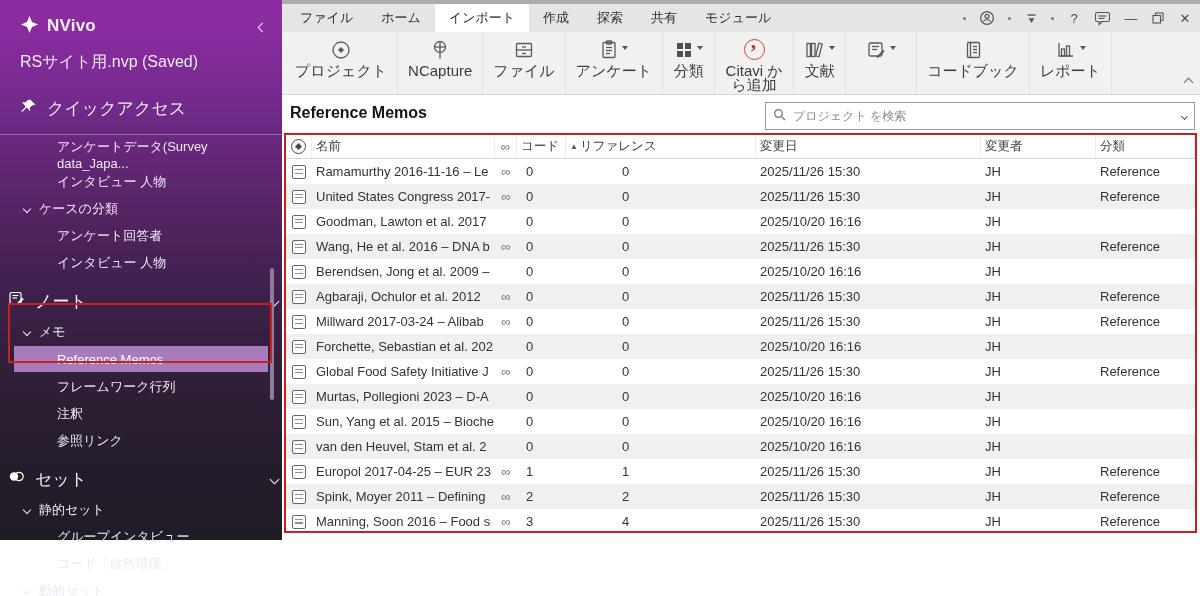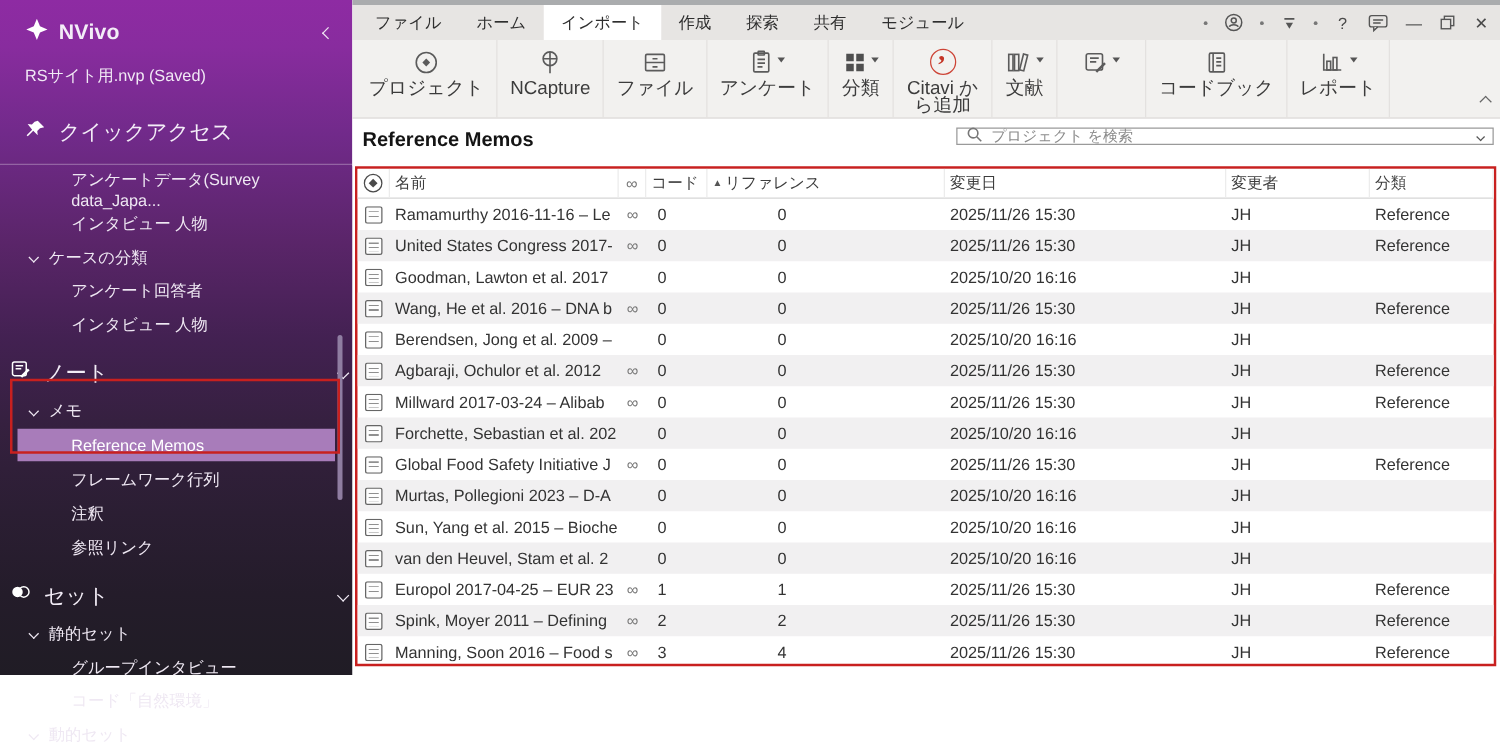--- a/index.html
+++ b/index.html
@@ -9,21 +9,21 @@
   
   .sidebar { position:absolute; left:0; top:0; width:282px; height:540px; color:#f3edf7;
     background:linear-gradient(180deg,#8e2ba3 0%,#882c9e 7%,#712a8a 20%,#5a2569 36%,#432152 50%,#35203f 63%,#2b1e33 76%,#241c2a 88%,#201c25 100%);
   }
   .side-top { display:flex; align-items:center; padding:13px 12px 0 20px; }
   .nvivo-name { font-size:17px; font-weight:bold; margin-left:8px; letter-spacing:.2px; }
   .chv { display:inline-block; width:7px; height:7px; border-right:1.6px solid currentColor; border-bottom:1.6px solid currentColor; transform:rotate(45deg); }
   .chv.left { transform:rotate(135deg); }
   .chv.up { transform:rotate(-135deg); }
   .side-collapse { margin-left:auto; color:#efe6f3; padding:4px; cursor:pointer; }
-  .project { padding:13px 20px 0; font-size:13px; color:#f1e9f5; }
+  .project { padding:13px 20px 0; font-size:16px; color:#f1e9f5; }
   .qa-row { display:flex; align-items:center; gap:10px; padding:24px 20px 0; font-size:17px; font-weight:500; }
   .side-div { height:1px; background:rgba(255,255,255,.28); margin:14px 0 6px 0; }
   .nav-item { height:27px; display:flex; align-items:center; font-size:13px; color:#efe8f3; cursor:pointer; }
   .nav-item .chv { width:6px; height:6px; margin-right:9px; }
   .ind-a { padding-left:57px; }
   .ind-b { padding-left:24px; }
   .section-row { display:flex; align-items:center; gap:10px; padding:0 4px 0 8px; height:34px; font-size:17px; margin-top:8px; cursor:pointer; }
   .section-row .chv { margin-left:auto; }
   .sel-item { height:26px; margin:1px 14px; background:#a87cba; color:#fff; display:flex; align-items:center; padding-left:43px; font-size:13px; cursor:pointer; }
   .redbox { position:absolute; border:2px solid #c8201f; pointer-events:none; }
@@ -44,21 +44,21 @@
   .rbtn { display:flex; flex-direction:column; align-items:center; justify-content:flex-start; padding:7px 10px 2px; border-right:1px solid #e3e1df; font-size:15px; color:#3c3c3c; text-align:center; line-height:13.5px; min-width:52px; cursor:pointer; }
   .ricon { height:25px; display:flex; align-items:flex-start; justify-content:center; gap:3px; color:#555; }
   .ricon svg { stroke:#5b5b5b; fill:none; stroke-width:1.3; }
   .caret { width:0; height:0; border-left:3.5px solid transparent; border-right:3.5px solid transparent; border-top:4px solid #555; margin-top:7px; }
   .citavi-ic { width:21px; height:21px; border:1.6px solid #cd4436; border-radius:50%; position:relative; }
   .citavi-ic::after { content:","; position:absolute; left:6px; top:-6px; color:#c43425; font-family:"Liberation Serif",serif; font-weight:bold; font-size:22px; }
   .ribbon-collapse { position:absolute; right:8px; bottom:4px; color:#666; }
 
   .content-head { height:38px; position:relative; background:#fff; }
   .page-title { position:absolute; left:8px; top:9px; font-size:16px; font-weight:bold; color:#141414; }
-  .search { position:absolute; right:5px; top:7px; width:430px; height:14px; border:1px solid #9a9a9a; background:#fff; display:flex; align-items:center; padding:0 7px; gap:7px; font-size:12px; color:#8b8b8b; }
+  .search { position:absolute; right:5px; top:7px; width:430px; height:28px; border:1px solid #9a9a9a; background:#fff; display:flex; align-items:center; padding:0 7px; gap:7px; font-size:12px; color:#8b8b8b; }
   .search .chv { width:5px; height:5px; margin-left:auto; color:#555; }
 
   .tablewrap { position:absolute; left:2px; top:133px; width:913px; height:400px; border:2px solid #c8201f; background:#fff; overflow:hidden; }
   .thead { display:grid; grid-template-columns:26px 183px 22px 49px 190px 225px 115px 1fr; height:24px; align-items:center; font-size:12.5px; color:#3d3d3d; border-bottom:1px solid #d6d6d6; background:#fff; }
   .thead > span { height:100%; display:flex; align-items:center; border-right:1px solid #ececec; padding-left:4px; }
   .thead .hic { justify-content:center; padding-left:0; }
   .sortarr { font-size:8px; color:#555; margin-right:2px; }
   .inf { color:#777; font-size:13px; }
   .trow { display:grid; grid-template-columns:26px 183px 22px 49px 190px 225px 115px 1fr; height:25px; align-items:center; font-size:13px; color:#333; cursor:default; }
   .trow:nth-child(even) { background:#f1f0f1; }

